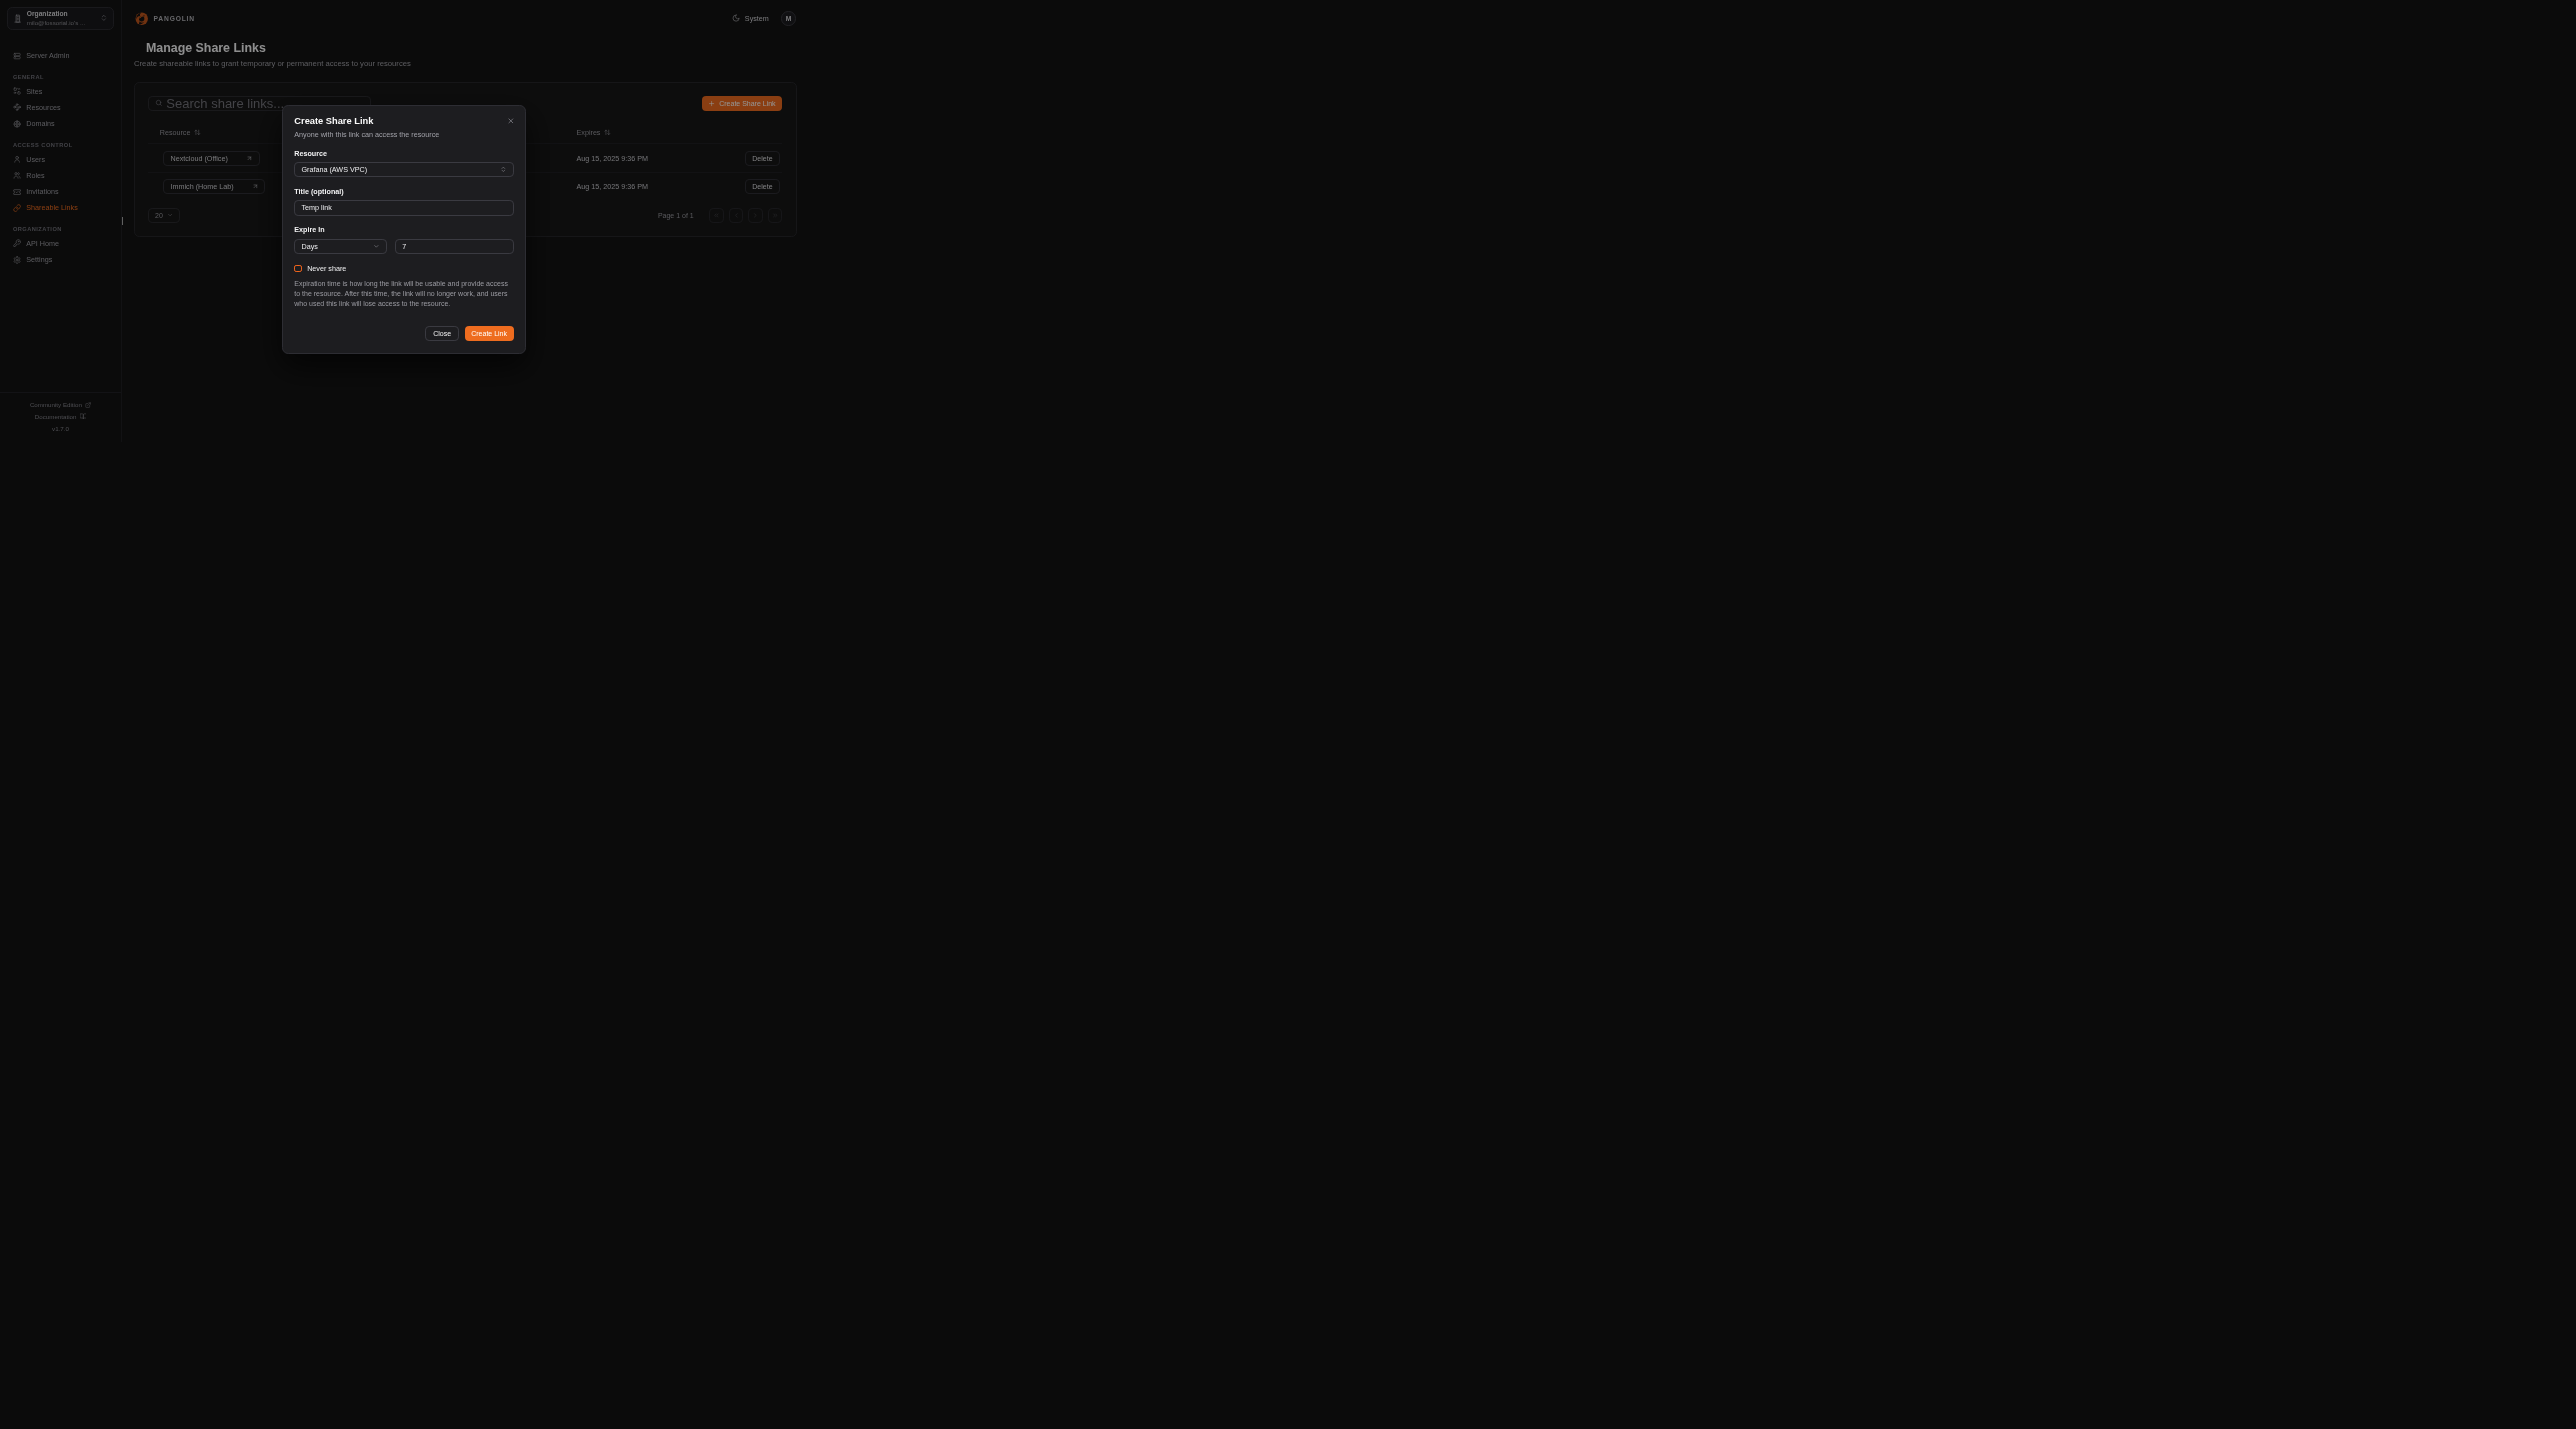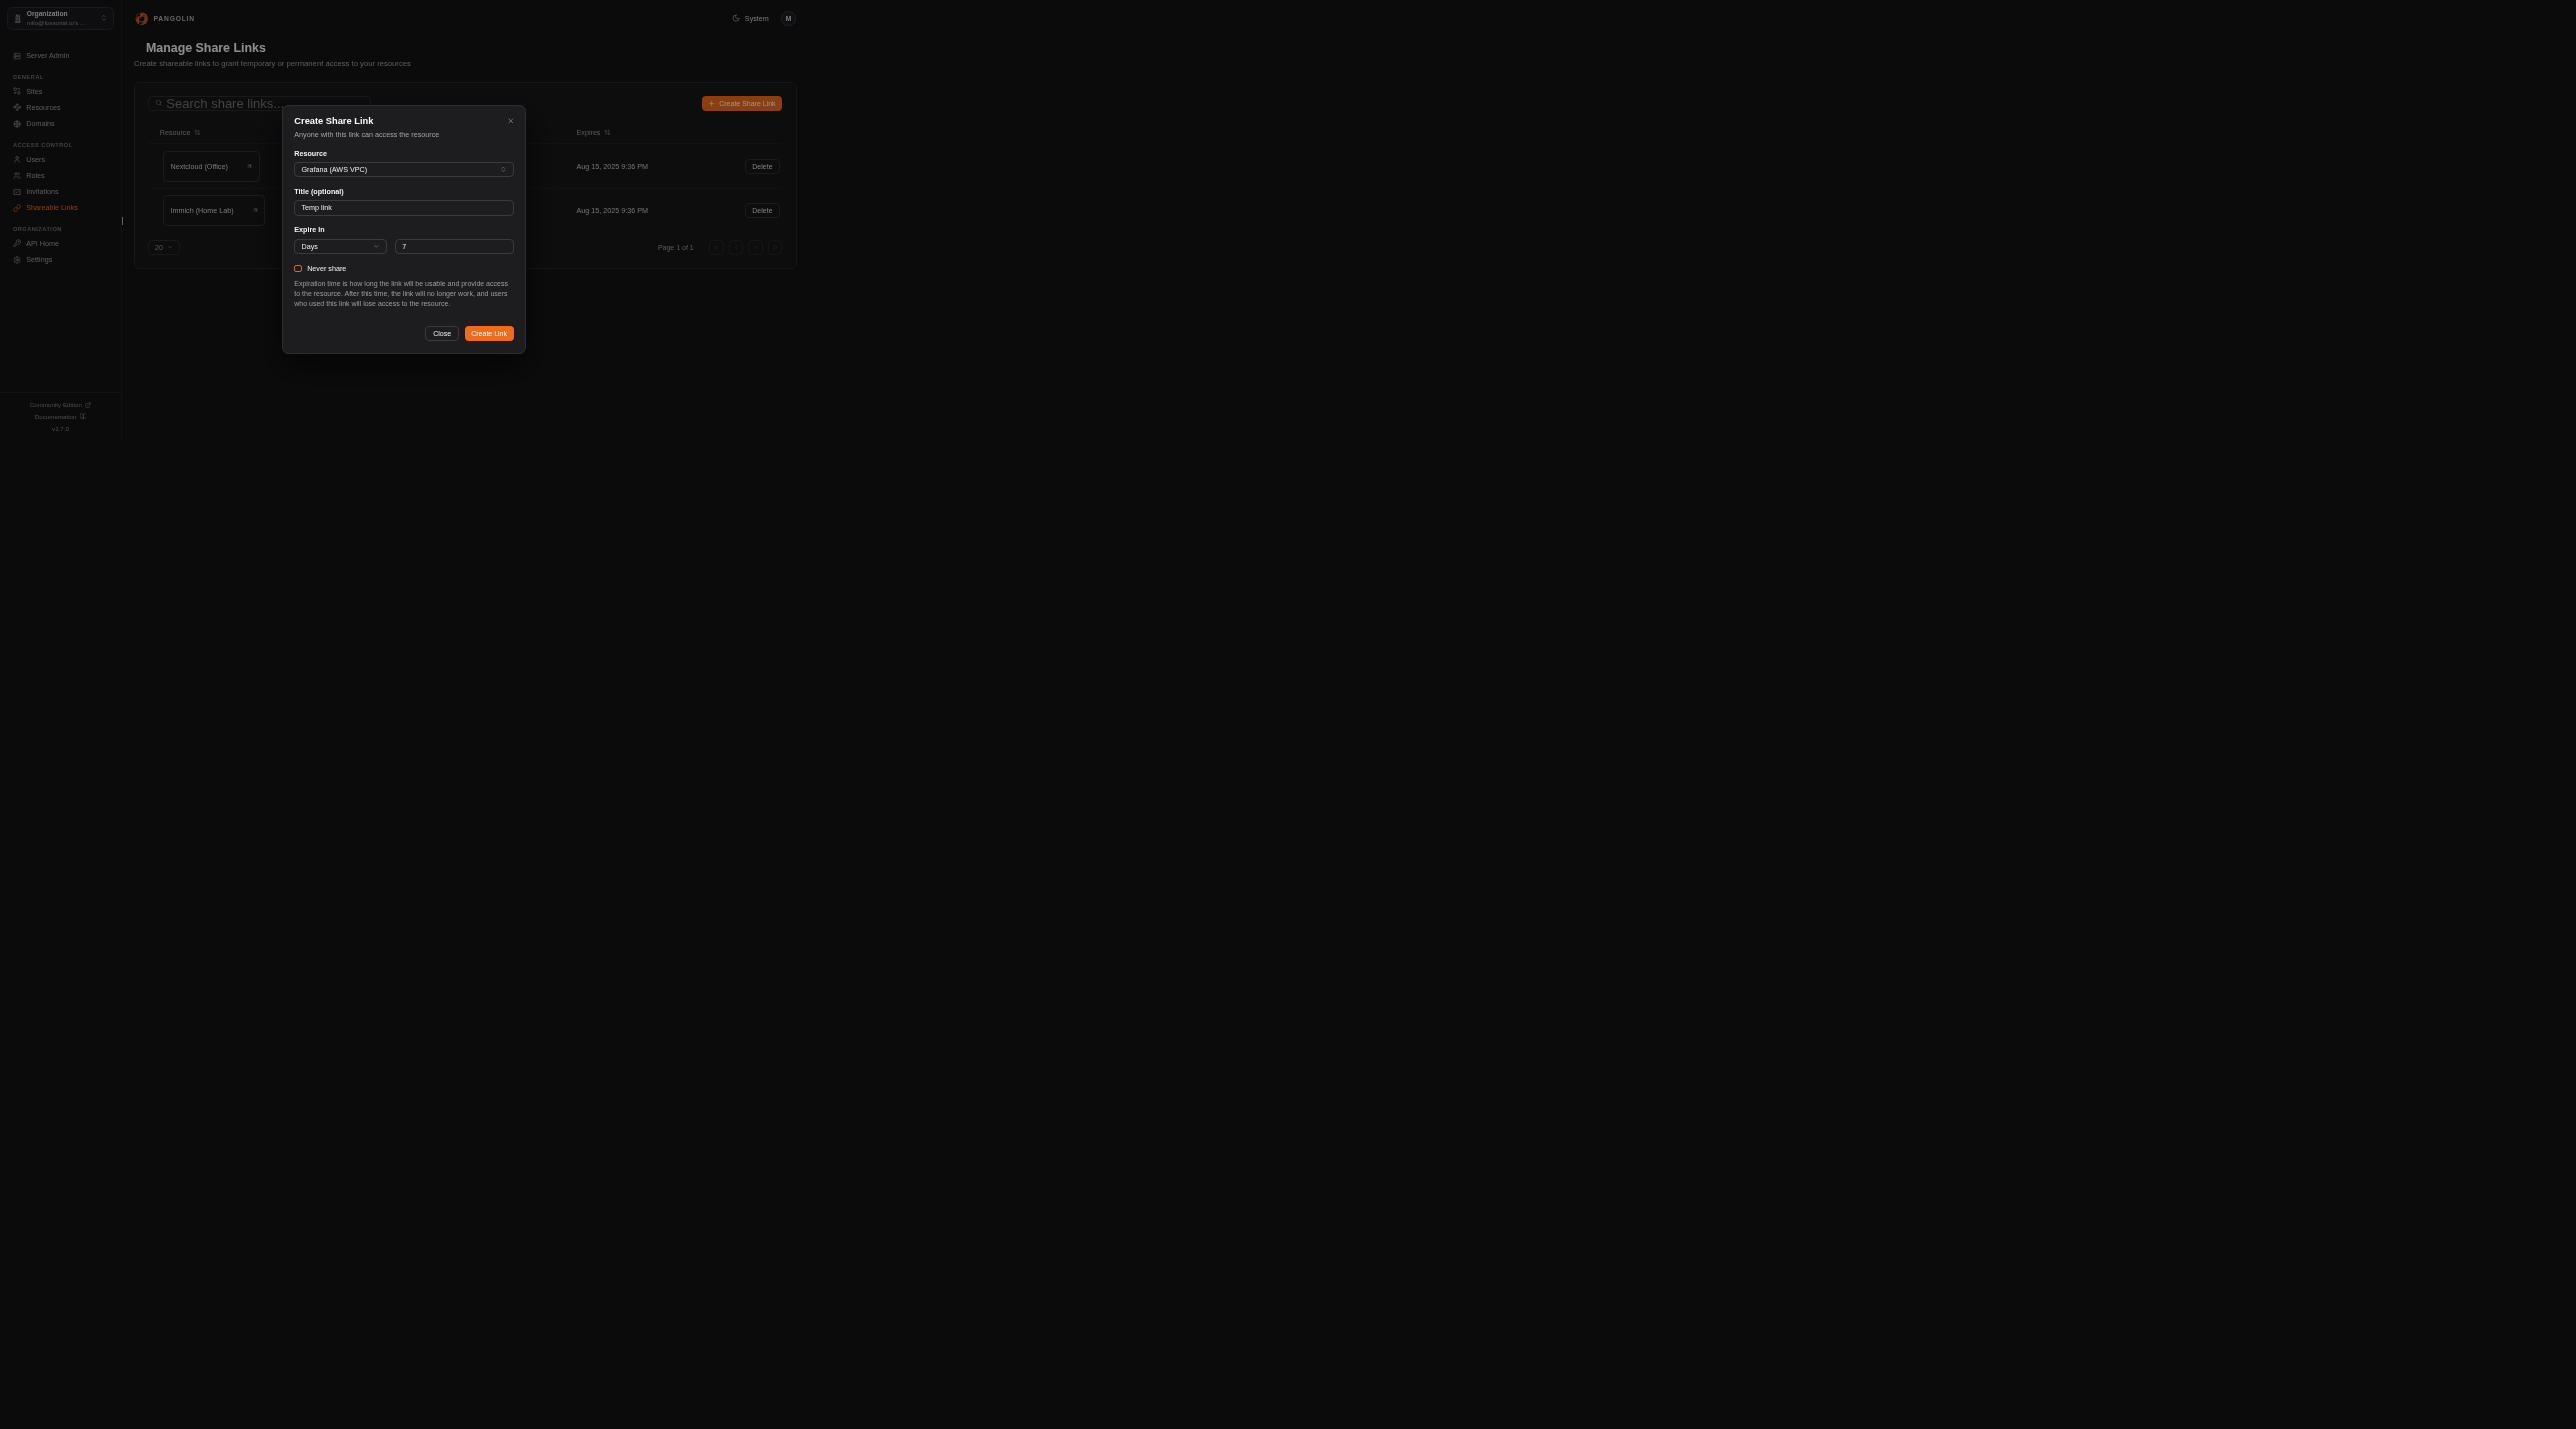--- a/index.html
+++ b/index.html
@@ -52,21 +52,21 @@
   .search input::placeholder{color:#74747b;}
   .create-btn{margin-left:auto;height:15px;background:var(--accent);border:none;border-radius:4.1px;color:#fff;
     font-size:7px;font-weight:500;display:flex;align-items:center;gap:3.6px;padding:0 6.7px;cursor:pointer;font-family:inherit;}
   .thead{display:flex;align-items:center;margin-top:17px;padding-bottom:6.7px;}
   .th{display:flex;align-items:center;gap:3.6px;color:#9a9aa1;font-size:7.2px;cursor:pointer;}
   .col-res{flex:1;padding-left:11.3px;}
   .col-exp{width:173px;padding-left:8.2px;}
   .col-act{width:41px;}
   .trow{display:flex;align-items:center;border-top:0.5px solid #1f1f23;padding:6.2px 0;}
   .res-pill{margin-left:3.6px;display:inline-flex;align-items:center;gap:18px;border:0.5px solid #303036;border-radius:4.1px;
-    padding:0 6.2px;height:31px;color:#cfcfd3;font-size:7.2px;background:transparent;cursor:pointer;font-family:inherit;}
+    padding:0 6.2px;height:15px;color:#cfcfd3;font-size:7.2px;background:transparent;cursor:pointer;font-family:inherit;}
   .exp-txt{color:#c6c6cb;font-size:7.2px;}
   .del-btn{border:0.5px solid #303036;background:transparent;border-radius:4.1px;height:15px;padding:0 6.7px;
     color:#dedee1;font-size:7px;cursor:pointer;font-family:inherit;}
   .col-act{display:flex;justify-content:flex-end;padding-right:2.1px;}
   .pfoot{display:flex;align-items:center;margin-top:8.2px;}
   .size-sel{display:flex;align-items:center;gap:4.6px;border:0.5px solid #2b2b30;border-radius:4.1px;height:14.4px;padding:0 5.7px;color:#9a9aa1;font-size:7px;cursor:pointer;}
   .pag{margin-left:auto;display:flex;align-items:center;gap:5.2px;}
   .pag-info{color:#9a9aa1;font-size:7px;margin-right:10.3px;}
   .pag-btn{width:14.4px;height:14.4px;border:0.5px solid #27272b;background:transparent;border-radius:4.1px;
     display:flex;align-items:center;justify-content:center;color:#4c4c52;cursor:pointer;}

